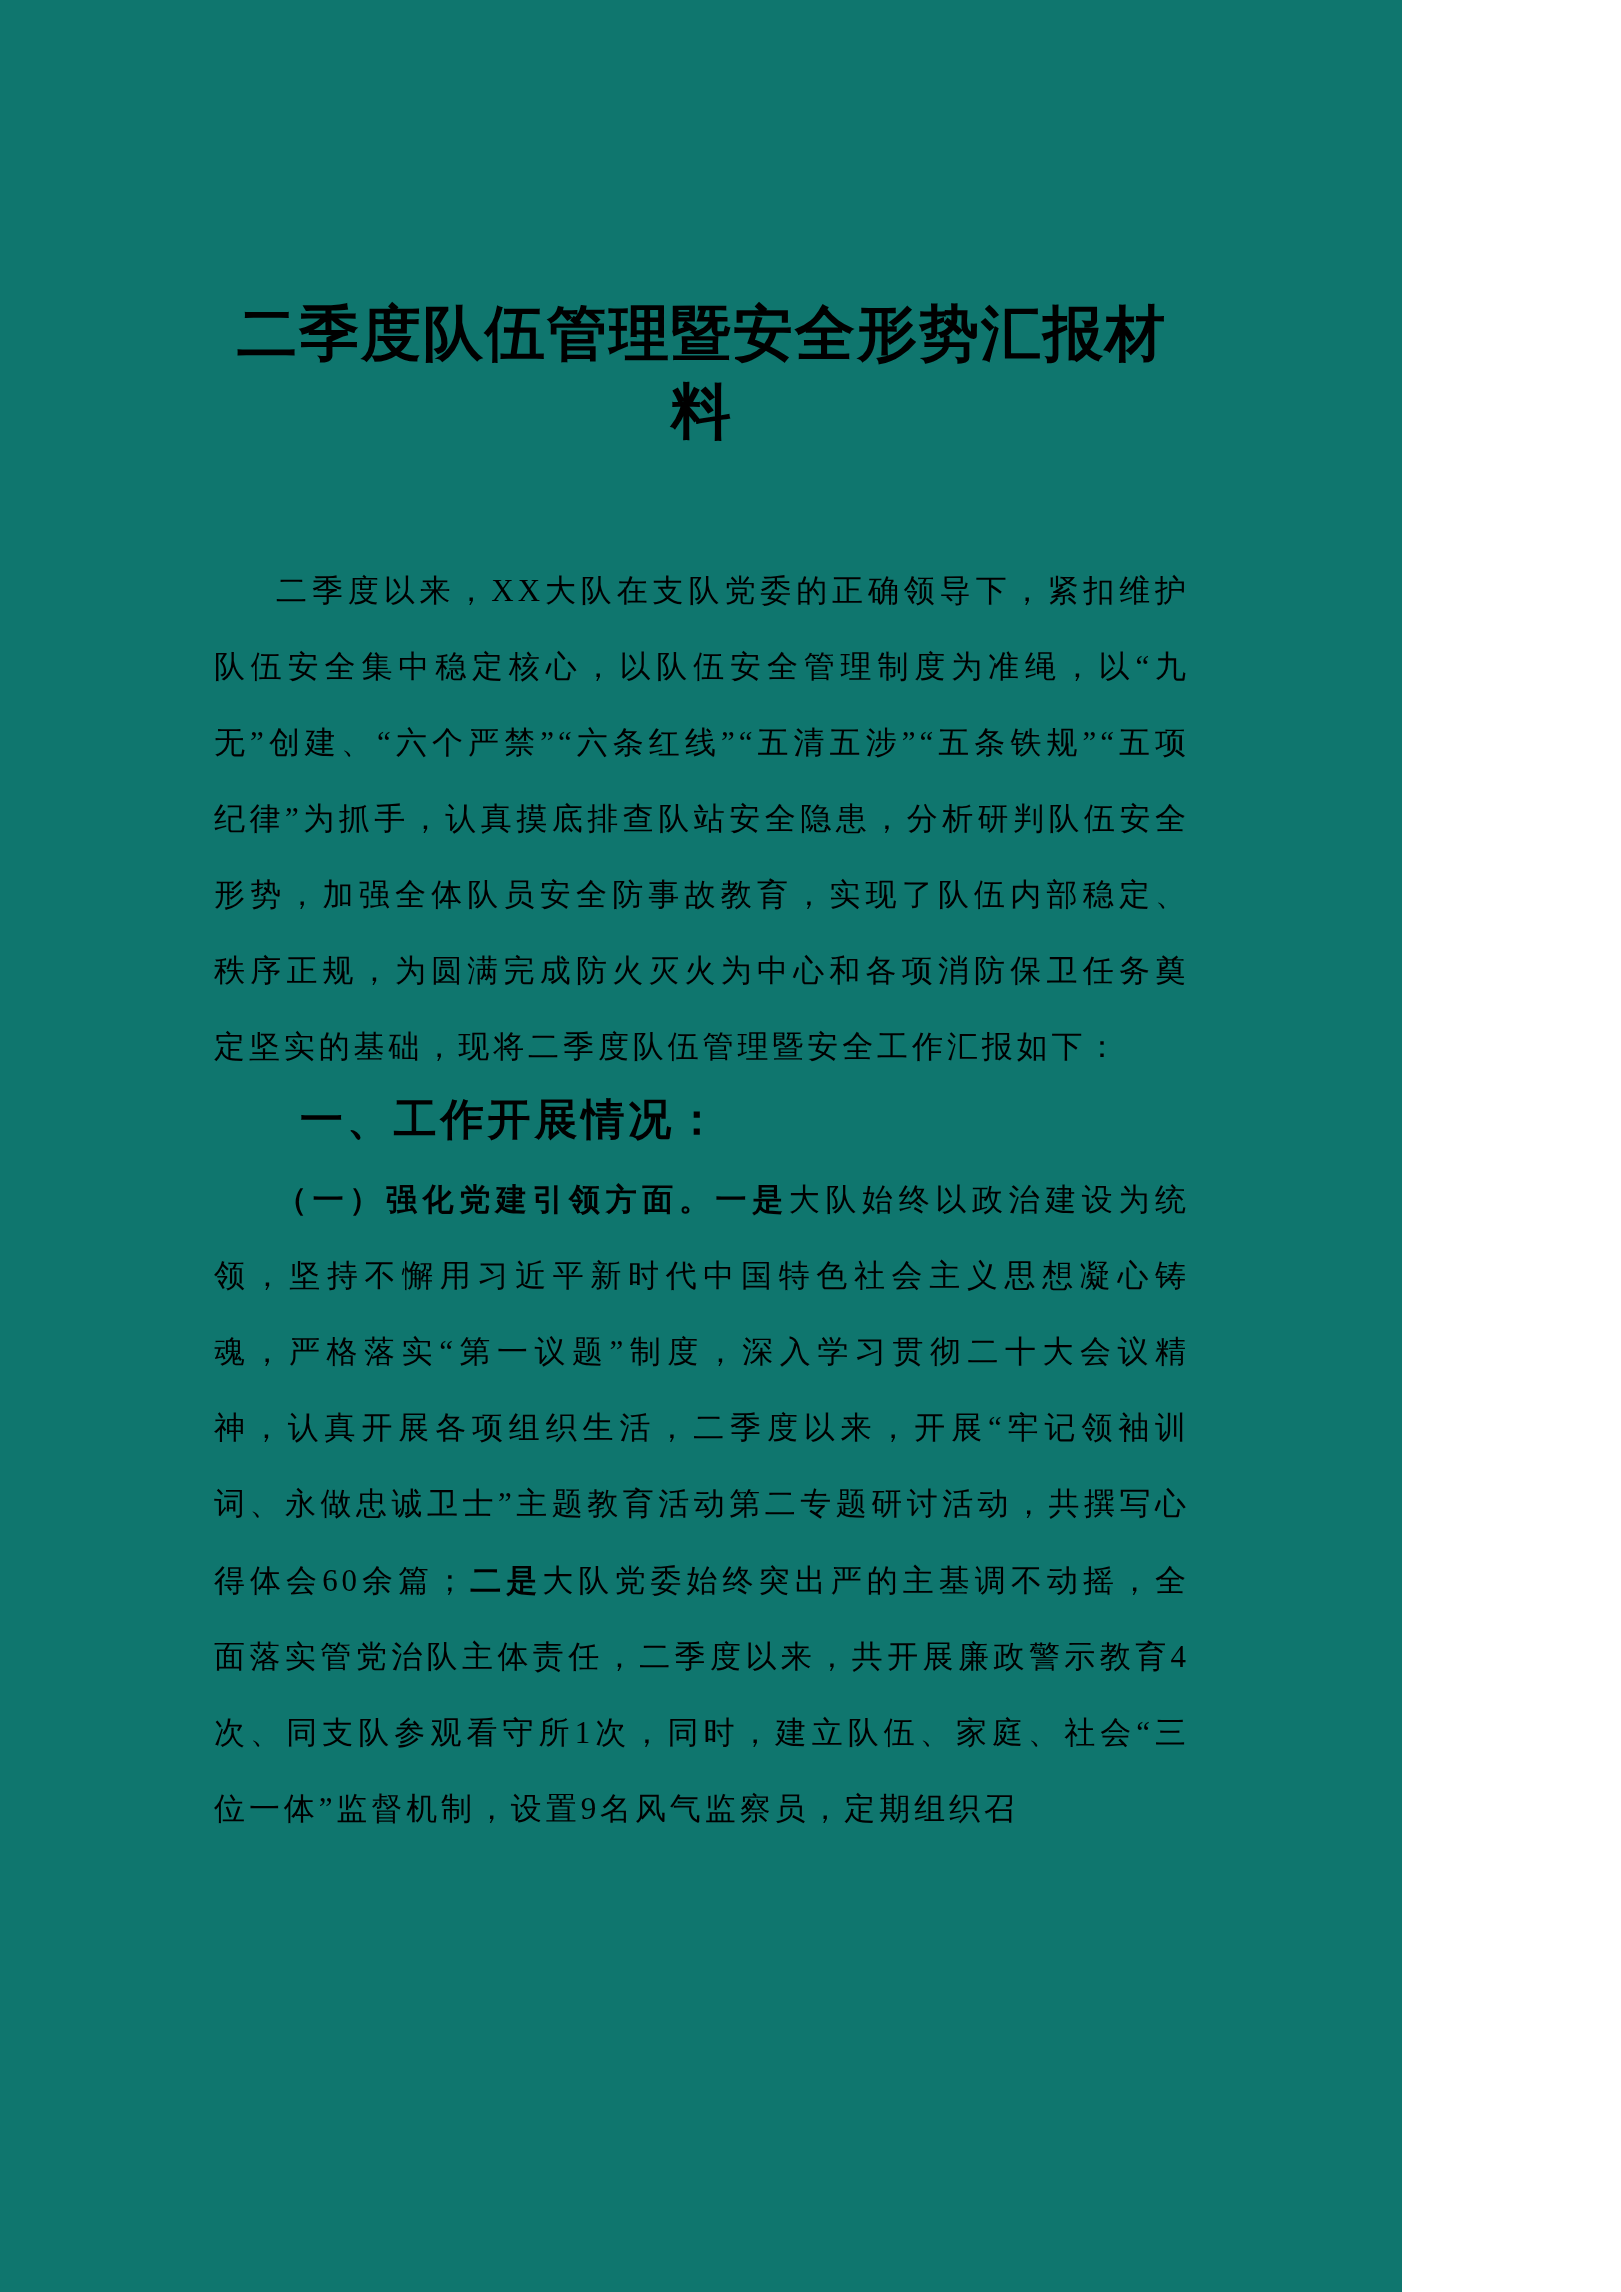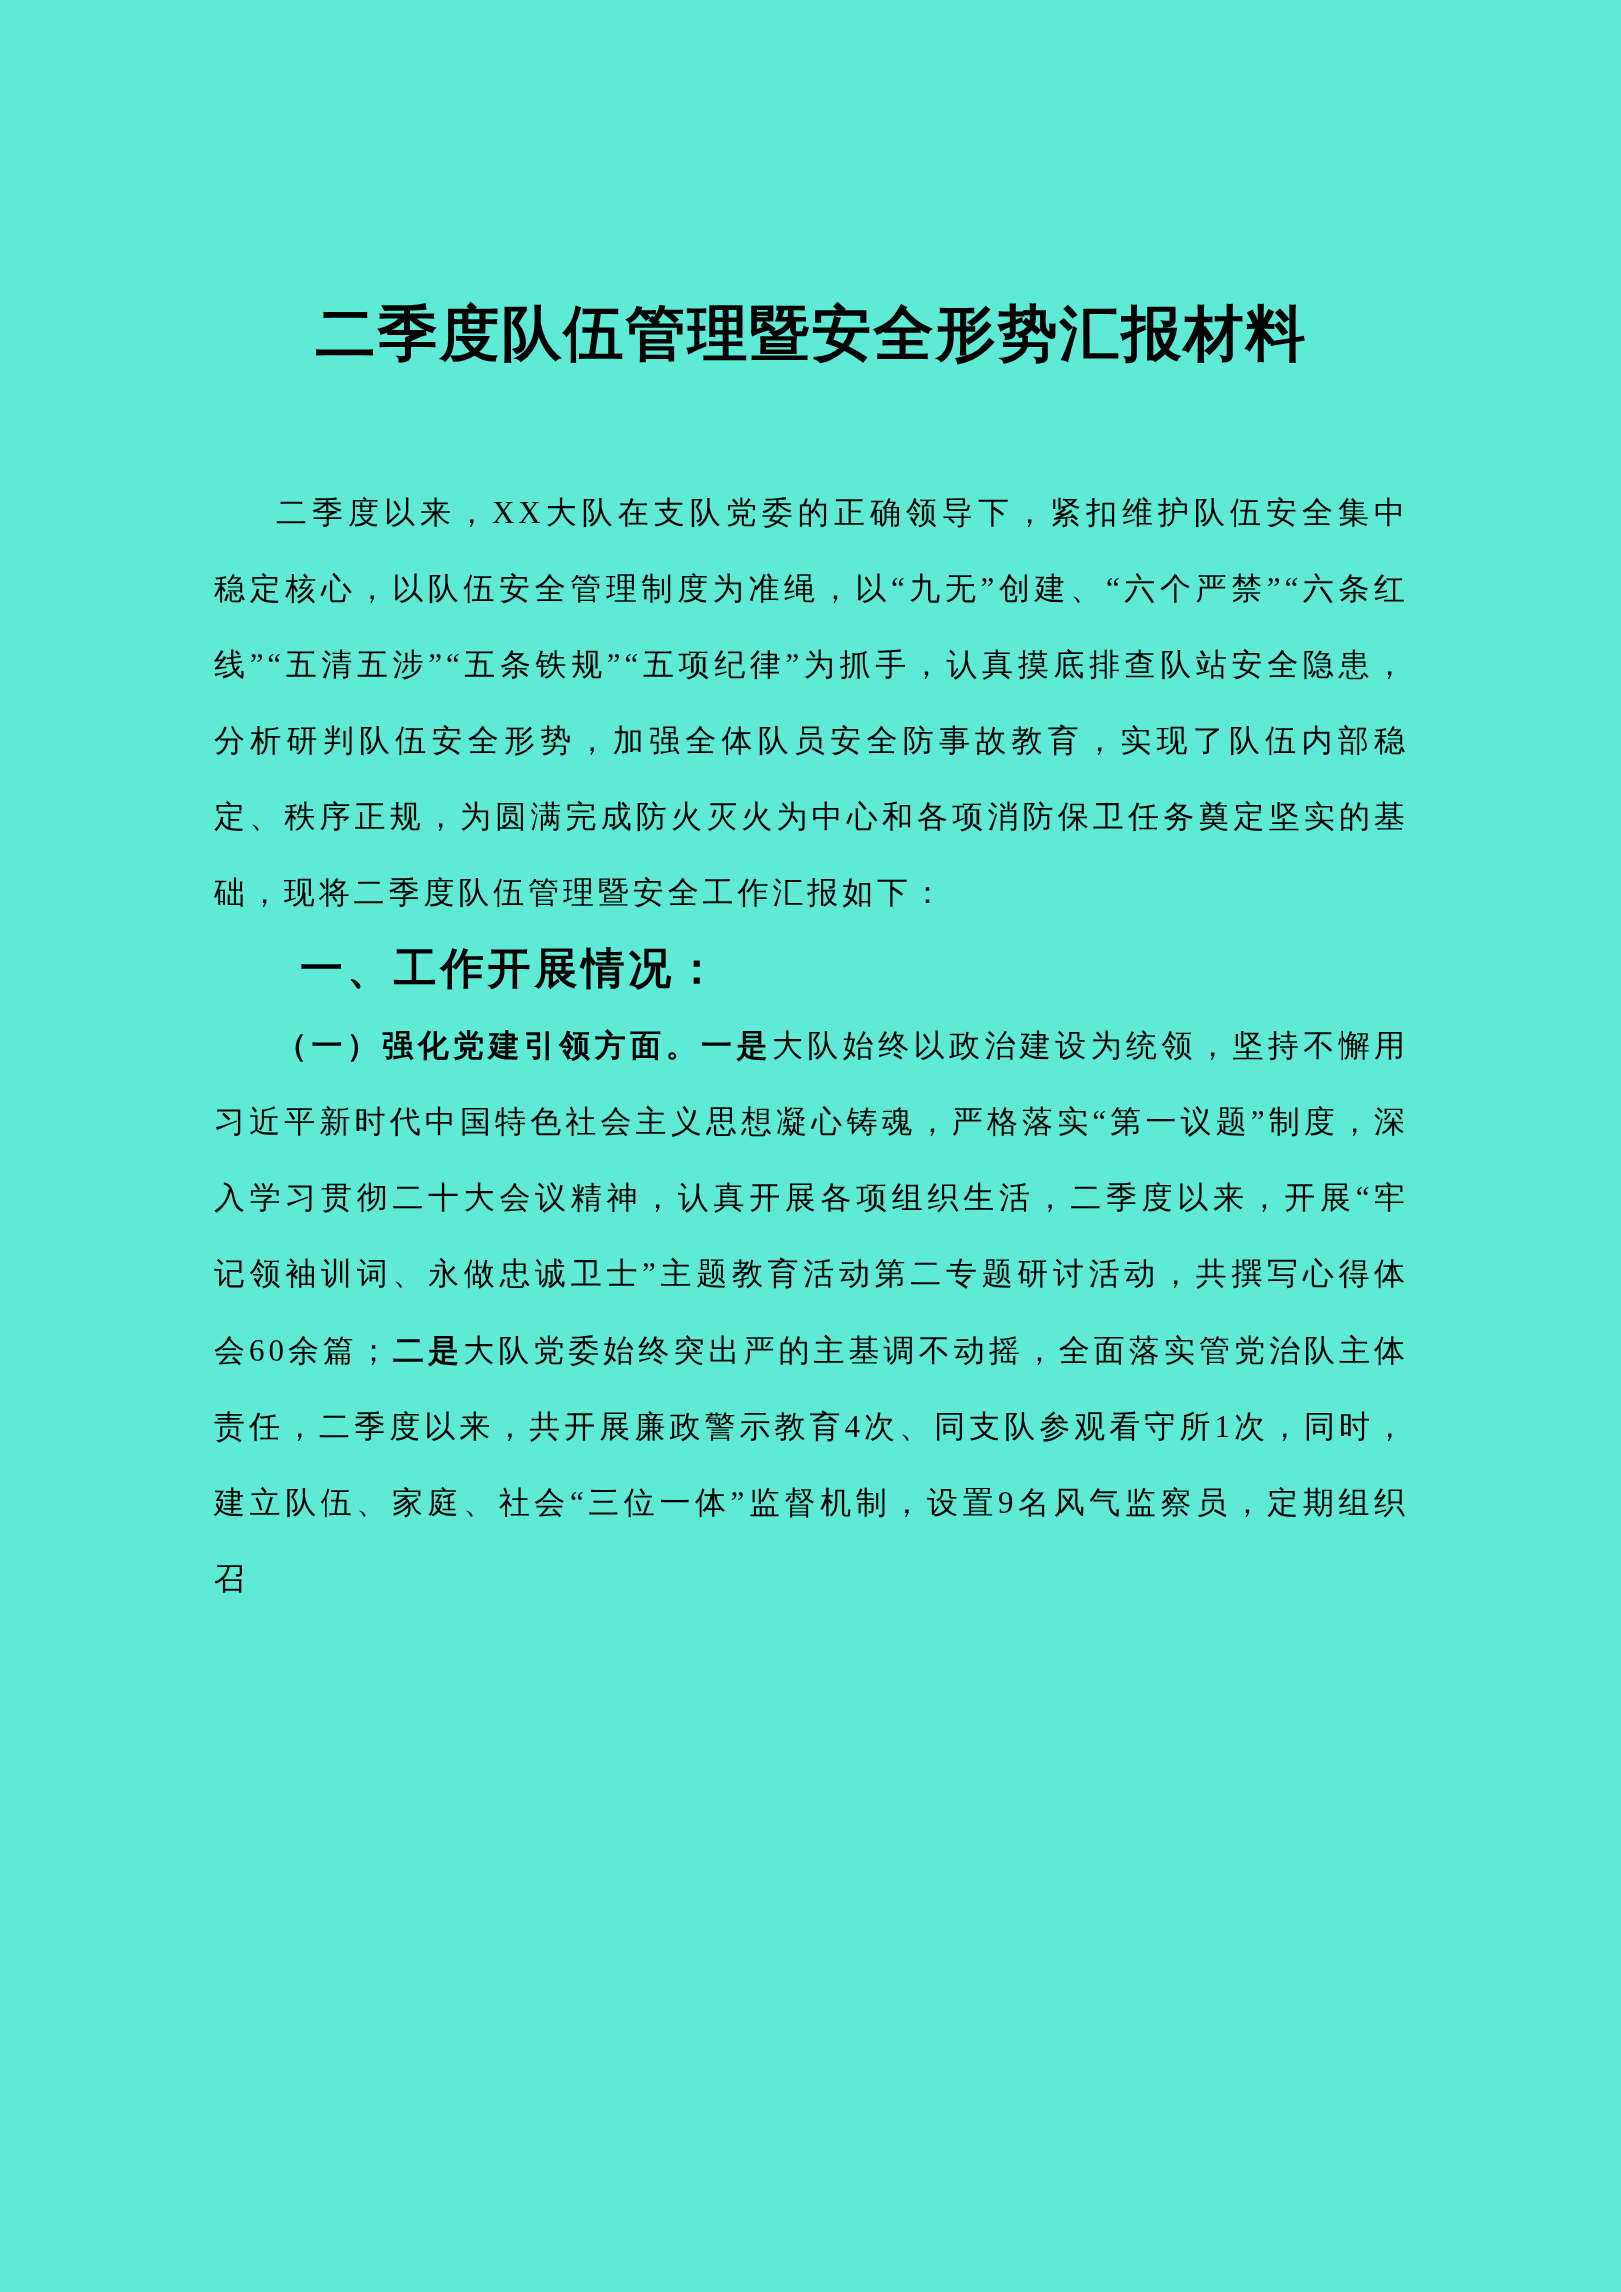--- a/index.html
+++ b/index.html
@@ -8,25 +8,25 @@
     background: #ffffff;
   }
   body {
     width: 1621px;
     height: 2293px;
     font-family: "Liberation Serif", serif;
     color: #000000;
   }
   .page {
     position: relative;
-    width: 1621px;
+    width: 1402px;
     height: 2293px;
     box-sizing: border-box;
     padding: 294px 212px 216px 214px;
-    background: #5eead4;
+    background: #0f766e;
     overflow: hidden;
   }
   .doc-title {
     margin: 0 0 103px 0;
     text-align: center;
     font-family: "DejaVu Serif", serif;
     font-weight: 700;
     font-size: 60px;
     line-height: 78px;
     letter-spacing: 2px;
@@ -37,21 +37,21 @@
     font-size: 31px;
     line-height: 76px;
     letter-spacing: 3.9px;
     text-align: justify;
     text-indent: 2em;
     word-break: break-all;
     color: #000000;
   }
   .section-heading {
     margin: 0;
-    font-family: Liberation Serif, serif;
+    font-family: Liberation Mono, monospace;
     font-weight: 700;
     font-size: 43px;
     line-height: 76px;
     letter-spacing: 3.9px;
     text-indent: 2em;
     color: #000000;
   }
   .emph {
     font-family: "DejaVu Sans", sans-serif;
     font-weight: 700;

